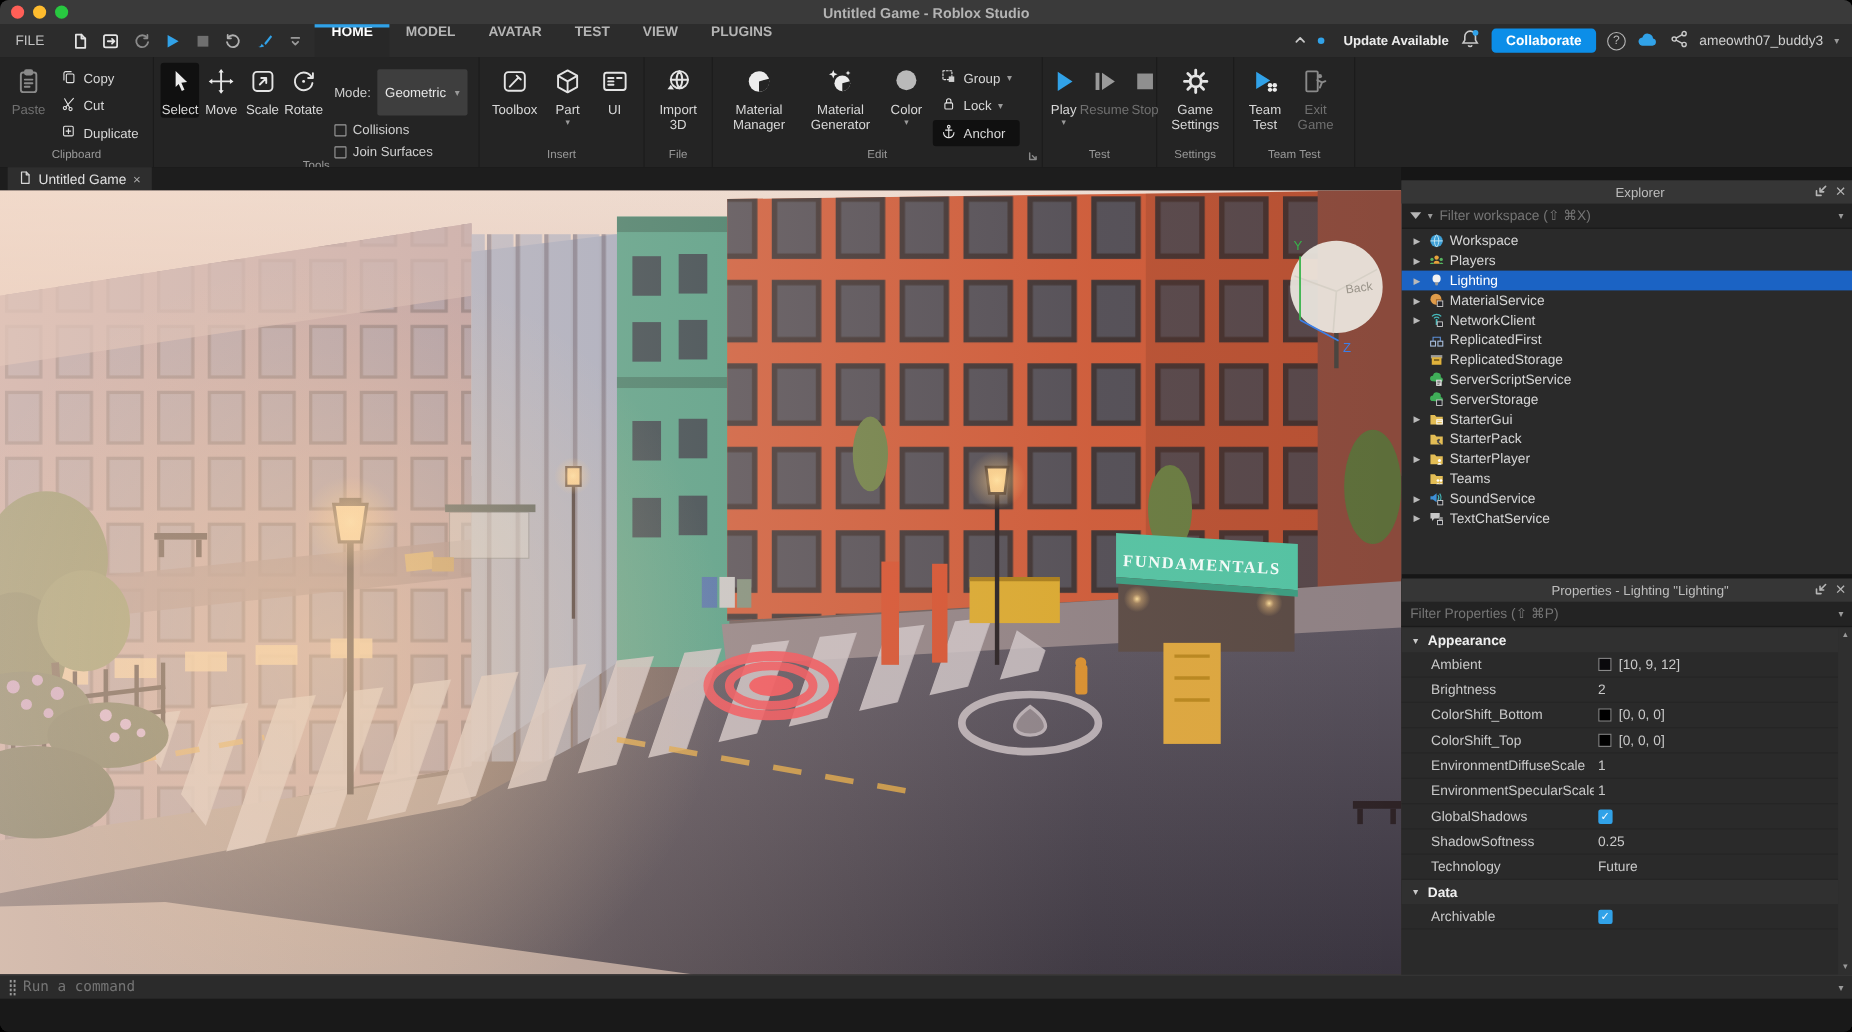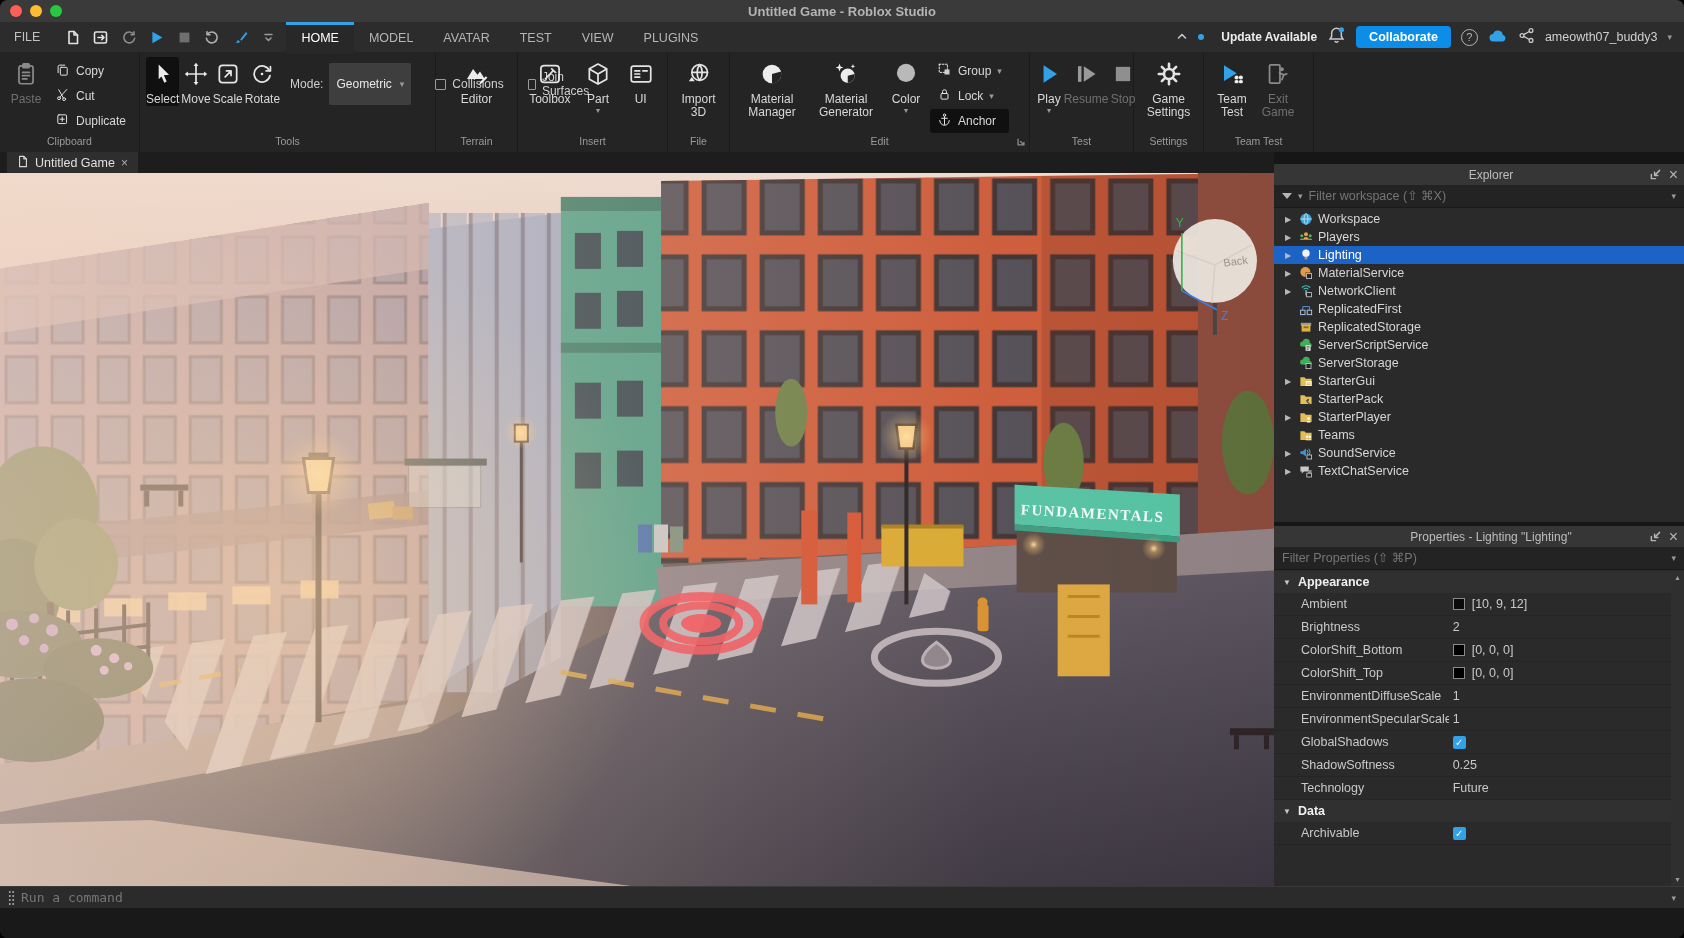--- a/index.html
+++ b/index.html
@@ -13,21 +13,21 @@
   .lights { display:flex; gap:8px; margin-left:10px; }
   .light { width:12px; height:12px; border-radius:50%; }
   .title { position:absolute; left:0; right:0; text-align:center; font-size:13px;
     font-weight:bold; color:#b4b4b4; pointer-events:none; }
 
   
   .menubar { height:30px; background:#2c2c2c; display:flex; align-items:stretch; font-size:12.5px; }
   .mitem { display:flex; align-items:center; padding:0 14px; color:#c2c2c2; cursor:default; }
   .qat { display:flex; align-items:center; gap:4px; padding:0 6px; }
   .qbtn { width:24px; height:22px; display:flex; align-items:center; justify-content:center; }
-  .tab { display:flex; align-items:center; padding:16px 15px; color:#b5b5b5; position:relative; }
+  .tab { display:flex; padding:0 15px; color:#b5b5b5; position:relative;font-weight:bold; }
   .tab.active { color:#fff; background:#282828; }
   .tab.active::before { content:""; position:absolute; top:0; left:0; right:0; height:3px; background:#31a2e8; }
   .mright { margin-left:auto; display:flex; align-items:center; gap:10px; padding-right:12px; }
   .upd { display:flex; align-items:center; gap:17px; color:#ececec; font-weight:bold; font-size:12px; }
   .bluedot { width:6px; height:6px; border-radius:50%; background:#31a2e8; }
   .collab { background:#0c8ee8; color:#fff; font-weight:bold; font-size:12.5px;
     padding:4px 13px; border-radius:4px; border:none; }
   .qmark { width:17px; height:17px; border:1.5px solid #b5b5b5; border-radius:50%;
     color:#b5b5b5; font-size:11px; display:flex; align-items:center; justify-content:center; }
   .uname { color:#cfcfcf; font-size:12.5px; }
@@ -43,21 +43,21 @@
   .bigbtn.narrow { width:44px; }
   .bigbtn.wide { width:72px; }
   .bigbtn.active { background:#101010; }
   .blabel { font-size:12px; color:#d8d8d8; text-align:center; line-height:13px; }
   .dis .blabel { color:#707070; }
   .bcaret { font-size:8px; color:#9a9a9a; line-height:6px; }
   .vstack { display:flex; flex-direction:column; justify-content:center; gap:1px; padding-top:2px; }
   .sbtn { display:flex; align-items:center; gap:6px; padding:3px 7px; border-radius:3px;
     font-size:12px; color:#d8d8d8; }
   .sbtn.active { background:#101010; }
-  .modecol { display:flex; flex-direction:row; gap:24px; padding:6px 4px 0 8px; }
+  .modecol { display:flex; flex-direction:column; gap:6px; padding:6px 4px 0 8px; }
   .moderow { display:flex; align-items:center; gap:6px; font-size:12px; color:#cfcfcf; }
   .dropdown { background:#3e3e3e; border-radius:2px; padding:14px 7px; display:flex;
     align-items:center; gap:8px; color:#e8e8e8; font-size:12px; }
   .chk { width:11px; height:11px; border:1.4px solid #9a9a9a; border-radius:1px; }
   .launcher { position:absolute; right:3px; top:2px; }
 
   
   .main { position:absolute; top:152px; left:0; right:0; bottom:52px; display:flex; background:#141414; }
   .vpcol { width:1274px; display:flex; flex-direction:column; }
   .doctabs { height:21px; background:#1d1d1d; display:flex; align-items:flex-end; padding-left:7px; }
@@ -312,32 +312,20 @@
             </div>
           <div class="moderow">
               <span class="chk"></span>
               <span>Join Surfaces</span>
             </div>
         </div>
       </div>
       <div class="rlabel">Tools</div>
     </div>
 
-    <div class="rgroup" style="width:82px">
-      <div class="rbody" style="justify-content:center">
-        <div class="bigbtn">
-          <span><svg width="26" height="26" viewBox="0 0 24 24">
-                <path d="M2.8 16.5L8.4 7.4l4 5.2 2.4-3 4.4 6.9z" fill="#ececec"></path>
-                <path d="M14.8 19.4l5.4-5.4 1.4 1.4-5.4 5.4-2.2.8z" fill="#ececec"></path>
-              </svg></span>
-          <span class="blabel">Editor</span>
-        </div>
-      </div>
-      <div class="rlabel">Terrain</div>
-    </div>
 
     <div class="rgroup" style="width:150px">
       <div class="rbody">
         <div class="bigbtn">
           <span><svg class="ln" width="26" height="26" viewBox="0 0 24 24">
                 <rect x="3.6" y="4.2" width="16.8" height="15.6" rx="3"></rect>
                 <path d="M7.8 16.4L15 8.8M13.6 7.2l3.4 3.2"></path>
               </svg></span>
           <span class="blabel">Toolbox</span>
         </div>

